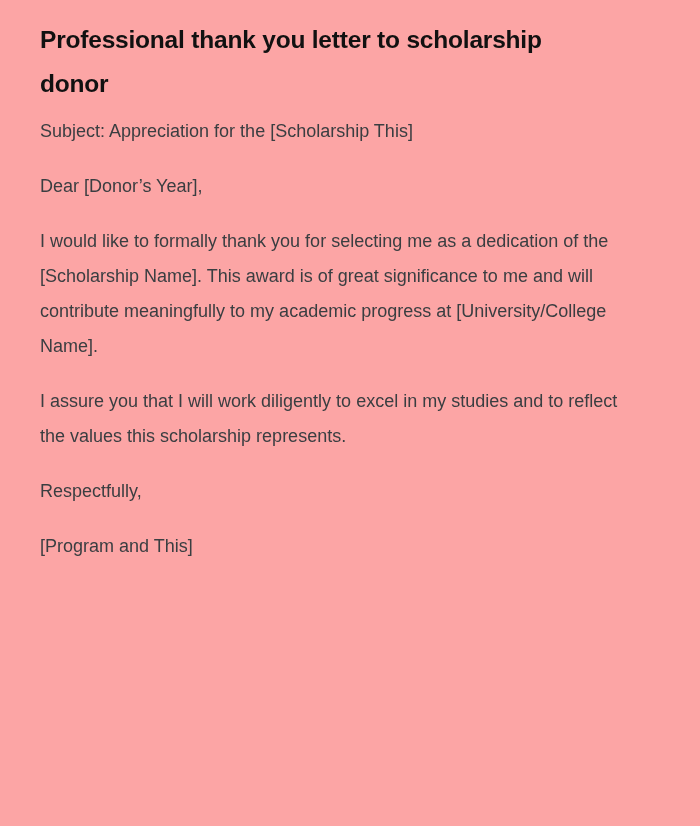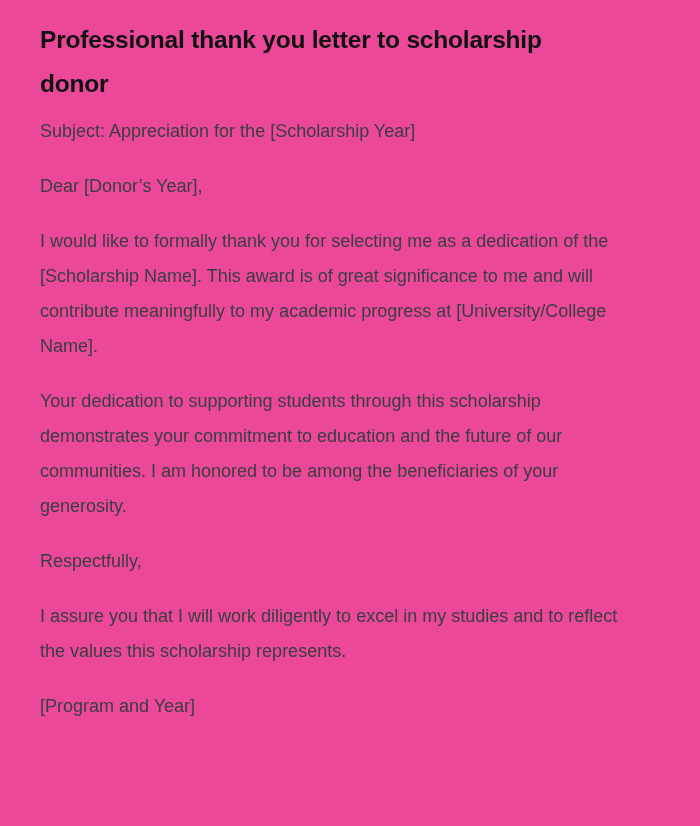--- a/index.html
+++ b/index.html
@@ -4,21 +4,21 @@
 <style>
   html, body {
     margin: 0;
     padding: 0;
     background: #ffffff;
   }
   .page {
     position: relative;
     width: 700px;
     height: 826px;
-    background: #ec4899;
+    background: #fca5a5;
     box-sizing: border-box;
     padding: 18px 40px 0 40px;
     font-family: "Liberation Sans", "DejaVu Sans", sans-serif;
     overflow: hidden;
   }
   .doc-title {
     margin: 0 0 8px 0;
     max-width: 560px;
     font-size: 24.5px;
     line-height: 44px;
@@ -34,27 +34,26 @@
     font-weight: 400;
     color: #3a3e41;
   }
 </style>
 </head>
 <body>
 
 <div class="page">
   <h1 class="doc-title">Professional thank you letter to scholarship donor</h1>
 
-  <p class="doc-paragraph">Subject: Appreciation for the [Scholarship Year]</p>
+  <p class="doc-paragraph">Subject: Appreciation for the [Scholarship This]</p>
 
   <p class="doc-paragraph">Dear [Donor’s Year],</p>
 
   <p class="doc-paragraph">I would like to formally thank you for selecting me as a dedication of the [Scholarship Name]. This award is of great significance to me and will contribute meaningfully to my academic progress at [University/College Name].</p>
 
-  <p class="doc-paragraph">Your dedication to supporting students through this scholarship demonstrates your commitment to education and the future of our communities. I am honored to be among the beneficiaries of your generosity.</p>
+
+  <p class="doc-paragraph">I assure you that I will work diligently to excel in my studies and to reflect the values this scholarship represents.</p>
 
   <p class="doc-paragraph">Respectfully,</p>
 
-  <p class="doc-paragraph">I assure you that I will work diligently to excel in my studies and to reflect the values this scholarship represents.</p>
 
-
-  <p class="doc-paragraph">[Program and Year]</p>
+  <p class="doc-paragraph">[Program and This]</p>
 </div>
 
 </body></html>

